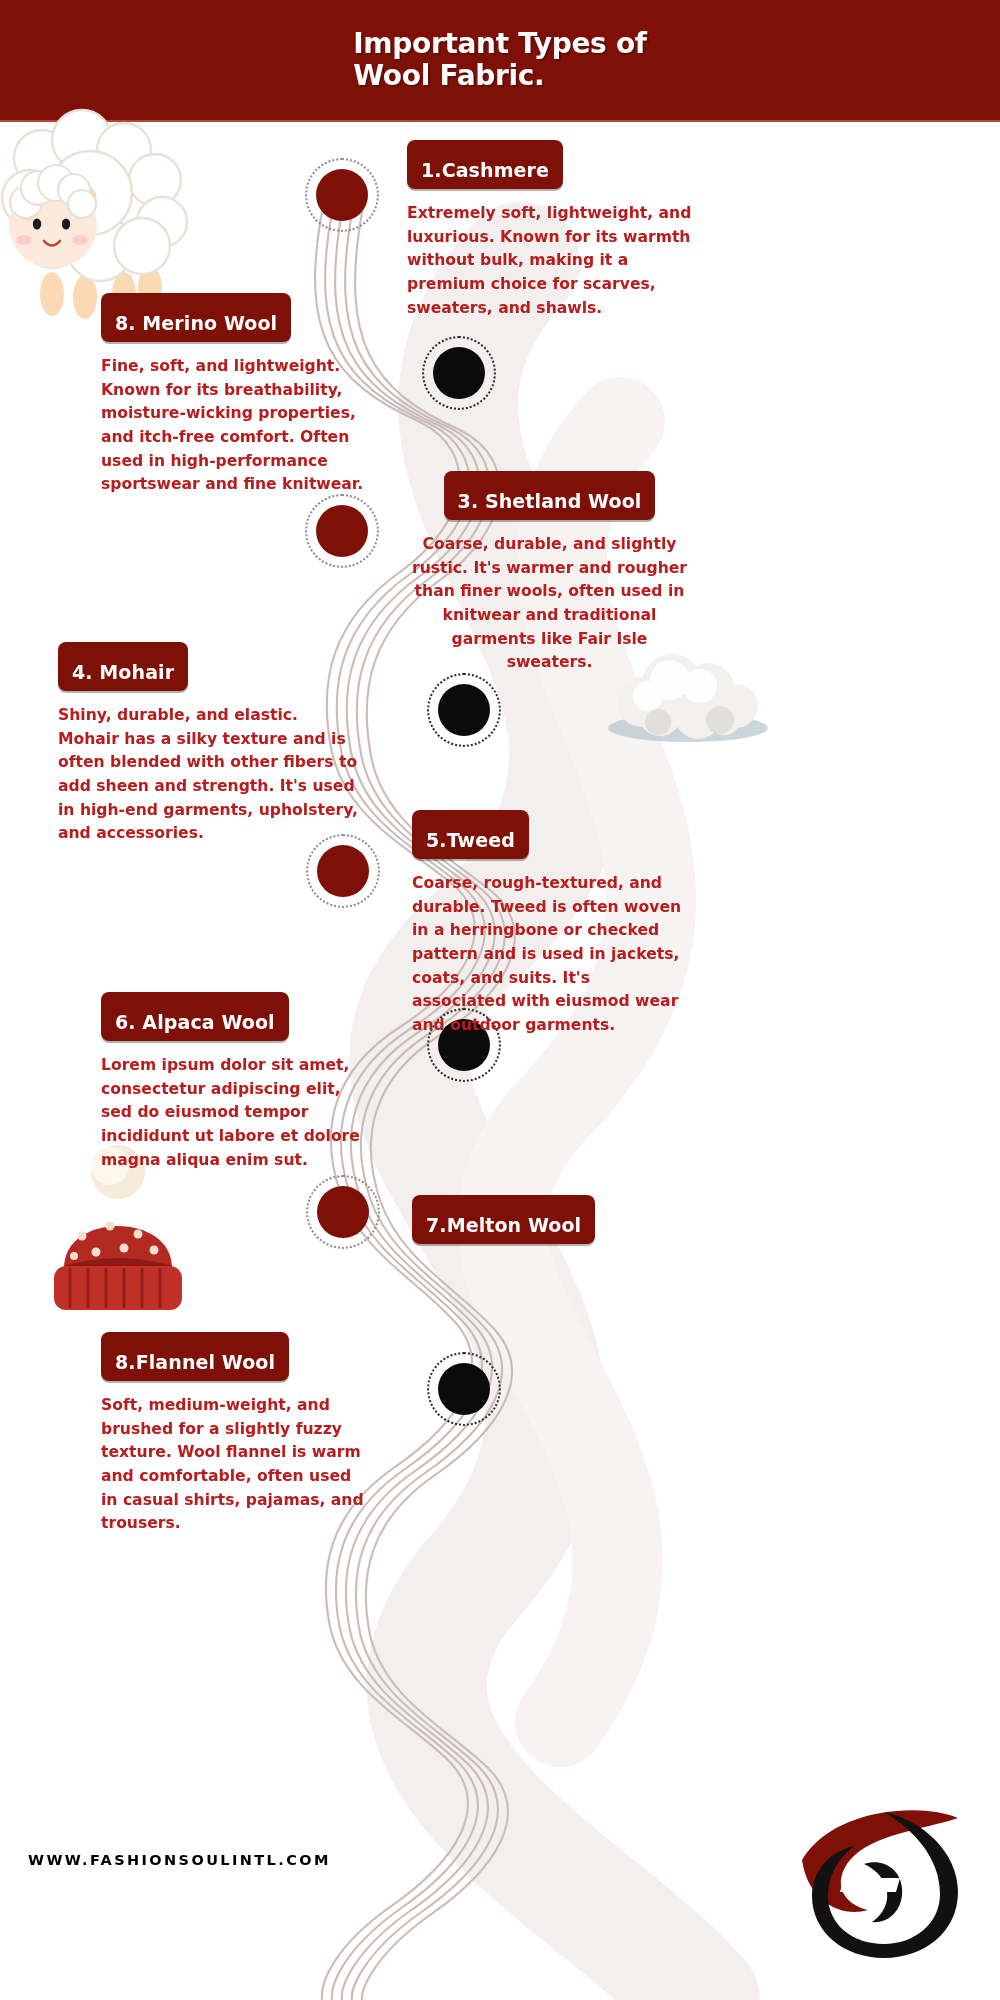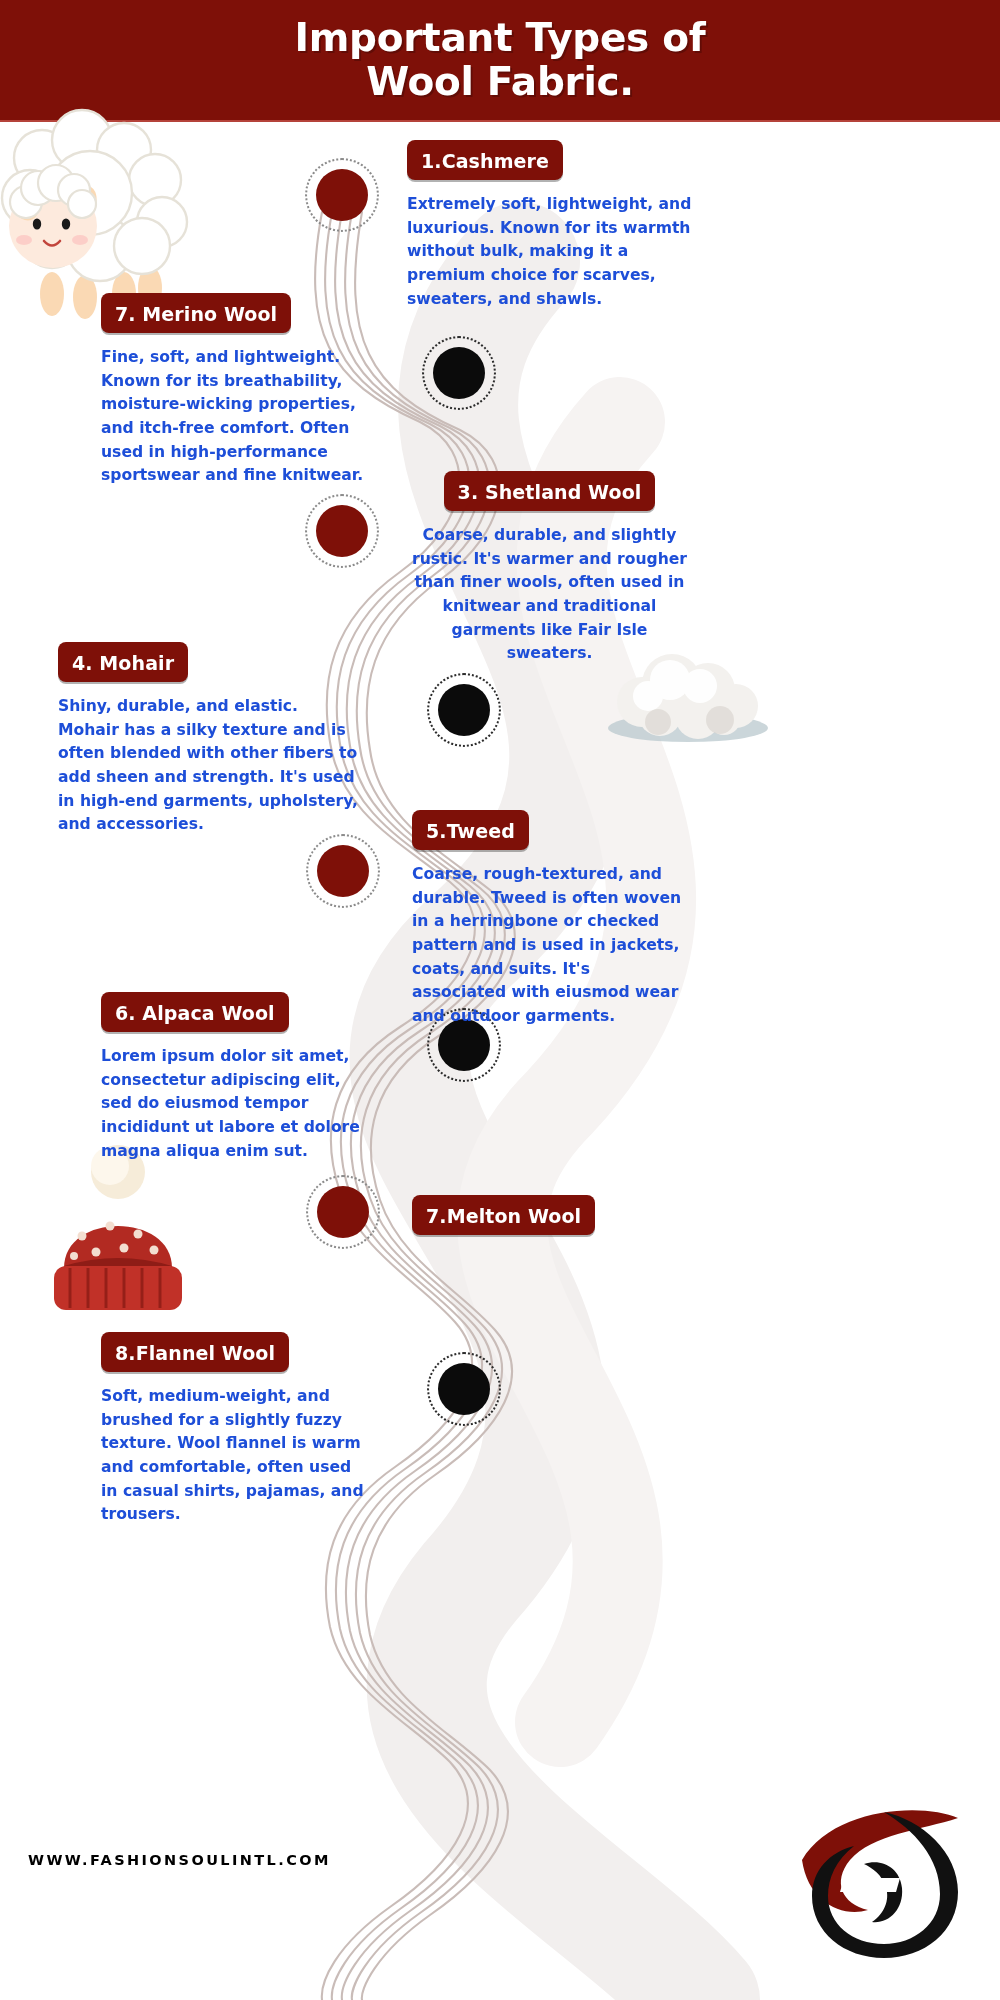--- a/index.html
+++ b/index.html
@@ -11,22 +11,22 @@
   }
 
   
   .header {
     position:absolute; left:0; top:0; width:1000px; height:122px;
     background:#7E1008;
     display:flex; flex-direction:column; align-items:center; justify-content:center;
     border-bottom:2px solid #b5433a;
   }
   .header h1 {
-    color:#ffffff; font-size:39px; line-height:1.13; font-weight:bold;
-    text-align:center; letter-spacing:-0.3px;
+    color:#ffffff; font-size:28px; line-height:1.13; font-weight:bold;
+    text-align:left; letter-spacing:-0.3px;
     text-shadow:2px 2px 0 rgba(0,0,0,0.22);
     font-family:"DejaVu Sans", sans-serif;
   }
   .header .l2 { display:block; }
 
   
   .bg-swirl { position:absolute; left:0; top:122px; width:1000px; height:1878px; z-index:0; }
 
   
   .ribbon { position:absolute; left:0; top:122px; width:1000px; height:1878px; z-index:1; }
@@ -42,27 +42,27 @@
   .node .ring {
     position:absolute; left:0; top:0; width:74px; height:74px; border-radius:50%;
     border:2px dotted #8b8b8b;
   }
   .node.black .ring { border-color:#2b2b2b; }
 
   
   .item { position:absolute; z-index:5; }
   .badge {
     display:inline-block; background:#7E1008; color:#ffffff;
-    font-size:19px; font-weight:bold; padding:10px 14px 8px 14px;
+    font-size:19px; font-weight:bold; padding:19px 14px 8px 14px;
     border-radius:8px; letter-spacing:0.1px; white-space:nowrap;
     box-shadow:0 2px 0 rgba(0,0,0,0.30);
     font-family:"DejaVu Sans", sans-serif;
   }
   .body-text {
-    margin-top:13px; color:#1d4ed8; font-size:15.6px; line-height:1.52;
+    margin-top:13px; color:#b91c1c; font-size:15.6px; line-height:1.52;
     font-weight:600; font-family:"DejaVu Sans", sans-serif;
   }
 
   
   .footer-url {
     position:absolute; left:28px; top:1852px; z-index:6;
     color:#000000; font-size:14.5px; font-weight:bold; letter-spacing:2.4px;
     font-family:"DejaVu Sans", sans-serif;
   }
   .logo { position:absolute; right:28px; top:1800px; width:200px; height:160px; z-index:6; }
@@ -216,21 +216,21 @@
     <div class="ring"></div>
     <div class="disc"></div>
   </div>
 
 <div class="item" style="left:407px; top:140px; width:285px;">
   <span class="badge">1.Cashmere</span>
   <p class="body-text">Extremely soft, lightweight, and luxurious. Known for its warmth without bulk, making it a premium choice for scarves, sweaters, and shawls.</p>
 </div>
 
 <div class="item" style="left:101px; top:293px; width:265px;">
-  <span class="badge">7. Merino Wool</span>
+  <span class="badge">8. Merino Wool</span>
   <p class="body-text">Fine, soft, and lightweight. Known for its breathability, moisture-wicking properties, and itch-free comfort. Often used in high-performance sportswear and fine knitwear.</p>
 </div>
 
 <div class="item" style="left:407px; top:471px; width:285px;text-align:center;">
   <span class="badge">3. Shetland Wool</span>
   <p class="body-text">Coarse, durable, and slightly rustic. It's warmer and rougher than finer wools, often used in knitwear and traditional garments like Fair Isle sweaters.</p>
 </div>
 
 <div class="item" style="left:58px; top:642px; width:305px;">
   <span class="badge">4. Mohair</span>

